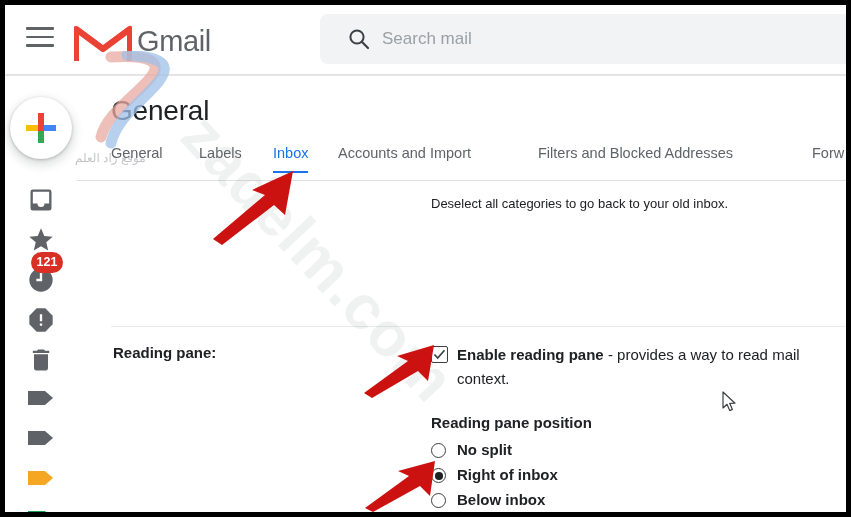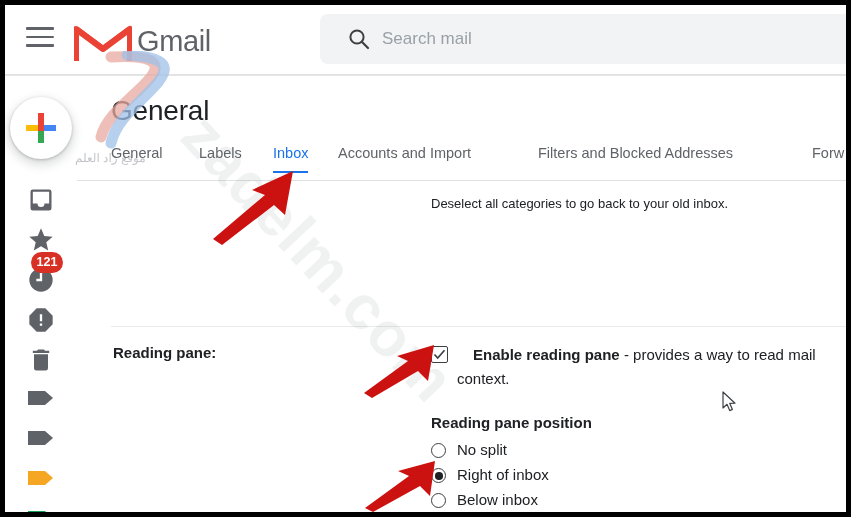--- a/index.html
+++ b/index.html
@@ -132,41 +132,41 @@
     width: 17px; height: 17px;
     border: 1.6px solid #3c4043; border-radius: 2px;
     background: #fff; cursor: pointer;
   }
   .checkbox-box svg { position: absolute; left: 1px; top: 1px; }
   .enable-text {
     position: absolute; left: 380px; top: 267px;
     width: 420px;
     font-size: 15px; color: #202124; line-height: 24px;
   }
-  .enable-text b { font-weight: bold; margin-left: 16px; }
+  .enable-text b { font-weight: bold; }
 
   .pos-title {
     position: absolute; left: 354px; top: 338px;
     font-size: 15px; font-weight: bold; color: #202124;
   }
   .radio-row { position: absolute; left: 354px; cursor: pointer; }
   .radio {
     position: absolute; left: 0; top: 2px;
     width: 15px; height: 15px;
     border: 1.8px solid #3c4043; border-radius: 50%;
     background: #fff;
   }
   .radio .dot {
     position: absolute; left: 3px; top: 3px;
     width: 7.5px; height: 7.5px; border-radius: 50%;
     background: #202124;
   }
   .radio-label {
     position: absolute; left: 26px; top: 0;
-    font-size: 15px; font-weight: normal; color: #202124;
+    font-size: 15px; font-weight: bold; color: #202124;
     white-space: nowrap;
   }
 
   
   .arrow { position: absolute; z-index: 8; pointer-events: none; }
   .cursor { position: absolute; z-index: 9; pointer-events: none; }
 
   .wm-diag {
     position: absolute; left: 215px; top: 95px;
     font-size: 62px; font-weight: bold; color: rgba(120,124,130,0.11);

